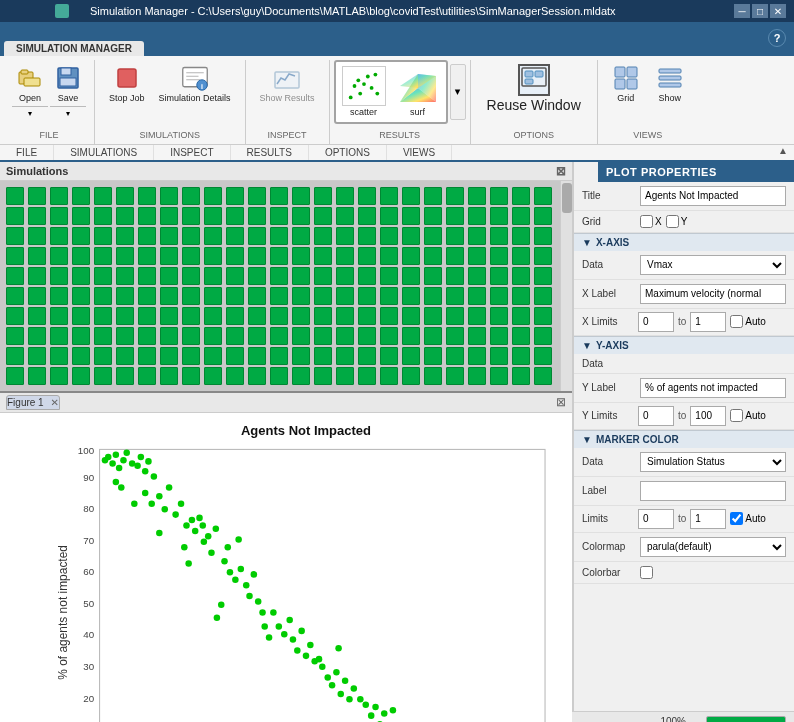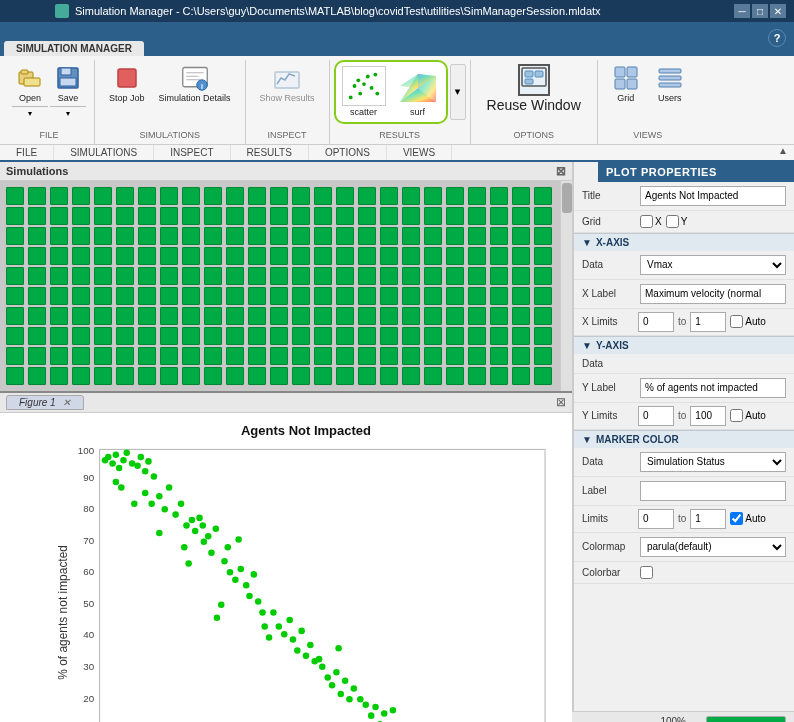--- a/index.html
+++ b/index.html
@@ -9,21 +9,21 @@
     .title-bar {
       background: #1a3a5c;
       color: white;
       height: 22px;
       display: flex;
       align-items: center;
       padding: 0 8px;
       font-size: 11px;
       justify-content: space-between;
     }
-    .title-bar-left { display: flex; align-items: center; gap: 6px; padding-left: 47px; }
+    .title-bar-left { display: flex; align-items: center; gap: 21px; padding-left: 47px; }
     .title-bar-icon { width: 14px; height: 14px; background: #4a9; border-radius: 2px; }
     .title-bar-controls { display: flex; gap: 2px; }
     .title-btn { width: 16px; height: 14px; background: #5a7a9a; border: none; color: white; font-size: 10px; cursor: pointer; display: flex; align-items: center; justify-content: center; }
 
     
     .tab-bar {
       background: #2c5f8a;
       height: 34px;
       display: flex;
       align-items: flex-end;
@@ -248,24 +248,23 @@
       background: #e8e8e8;
       border-bottom: 1px solid #ccc;
       font-size: 11px;
       color: #333;
       gap: 6px;
     }
     .fig-tab {
       background: #d0d8e8;
       border: 1px solid #aaa;
       border-radius: 3px 3px 0 0;
-      padding: 1px 12px;
+      padding: 1px 0;
       font-size: 10px;
       cursor: pointer;
-      font-style: italic;
     }
     .fig-close { font-size: 10px; cursor: pointer; color: #666; }
 
     
     .chart-area {
       flex: 1;
       background: white;
       position: relative;
       padding: 10px 10px 30px 50px;
     }
@@ -520,21 +519,21 @@
           </svg>
         </div>
         <span class="ribbon-btn-label">Show Results</span>
       </div>
     </div>
     <div class="ribbon-group-label">INSPECT</div>
   </div>
 
   <div class="ribbon-group" style="padding: 0 4px;">
     <div class="ribbon-group-buttons" style="align-items:center; gap:2px;">
-      <div style="display:flex; border:2px solid #84cc16; border-radius:10px; background:white; padding:2px; gap:2px;">
+      <div style="display:flex; border:2px solid #a3a3a3; border-radius:3px; background:white; padding:2px; gap:2px;">
         <div class="result-btn">
 
           <svg width="44" height="40" viewBox="0 0 44 40" style="border:1px solid #ccc; background:white;">
             <rect width="44" height="40" fill="white"></rect>
             <circle cx="8" cy="32" r="2" fill="#00aa00"></circle>
             <circle cx="12" cy="20" r="2" fill="#00aa00"></circle>
             <circle cx="16" cy="14" r="2" fill="#00aa00"></circle>
             <circle cx="22" cy="18" r="2" fill="#00aa00"></circle>
             <circle cx="26" cy="10" r="2" fill="#00aa00"></circle>
             <circle cx="30" cy="22" r="2" fill="#00aa00"></circle>
@@ -600,21 +599,21 @@
         <span class="ribbon-btn-label">Grid</span>
       </div>
       <div class="ribbon-btn">
         <div class="ribbon-btn-icon">
           <svg width="28" height="28" viewBox="0 0 28 28">
             <rect x="3" y="5" width="22" height="4" rx="1" fill="#b0c8e8" stroke="#5080b0" stroke-width="1"></rect>
             <rect x="3" y="12" width="22" height="4" rx="1" fill="#b0c8e8" stroke="#5080b0" stroke-width="1"></rect>
             <rect x="3" y="19" width="22" height="4" rx="1" fill="#b0c8e8" stroke="#5080b0" stroke-width="1"></rect>
           </svg>
         </div>
-        <span class="ribbon-btn-label">Users</span>
+        <span class="ribbon-btn-label">Show</span>
       </div>
     </div>
     <div class="ribbon-group-label">VIEWS</div>
   </div>
 </div>
 
 <div class="ribbon-cats">
   <div class="ribbon-cat">FILE</div>
   <div class="ribbon-cat">SIMULATIONS</div>
   <div class="ribbon-cat">INSPECT</div>

